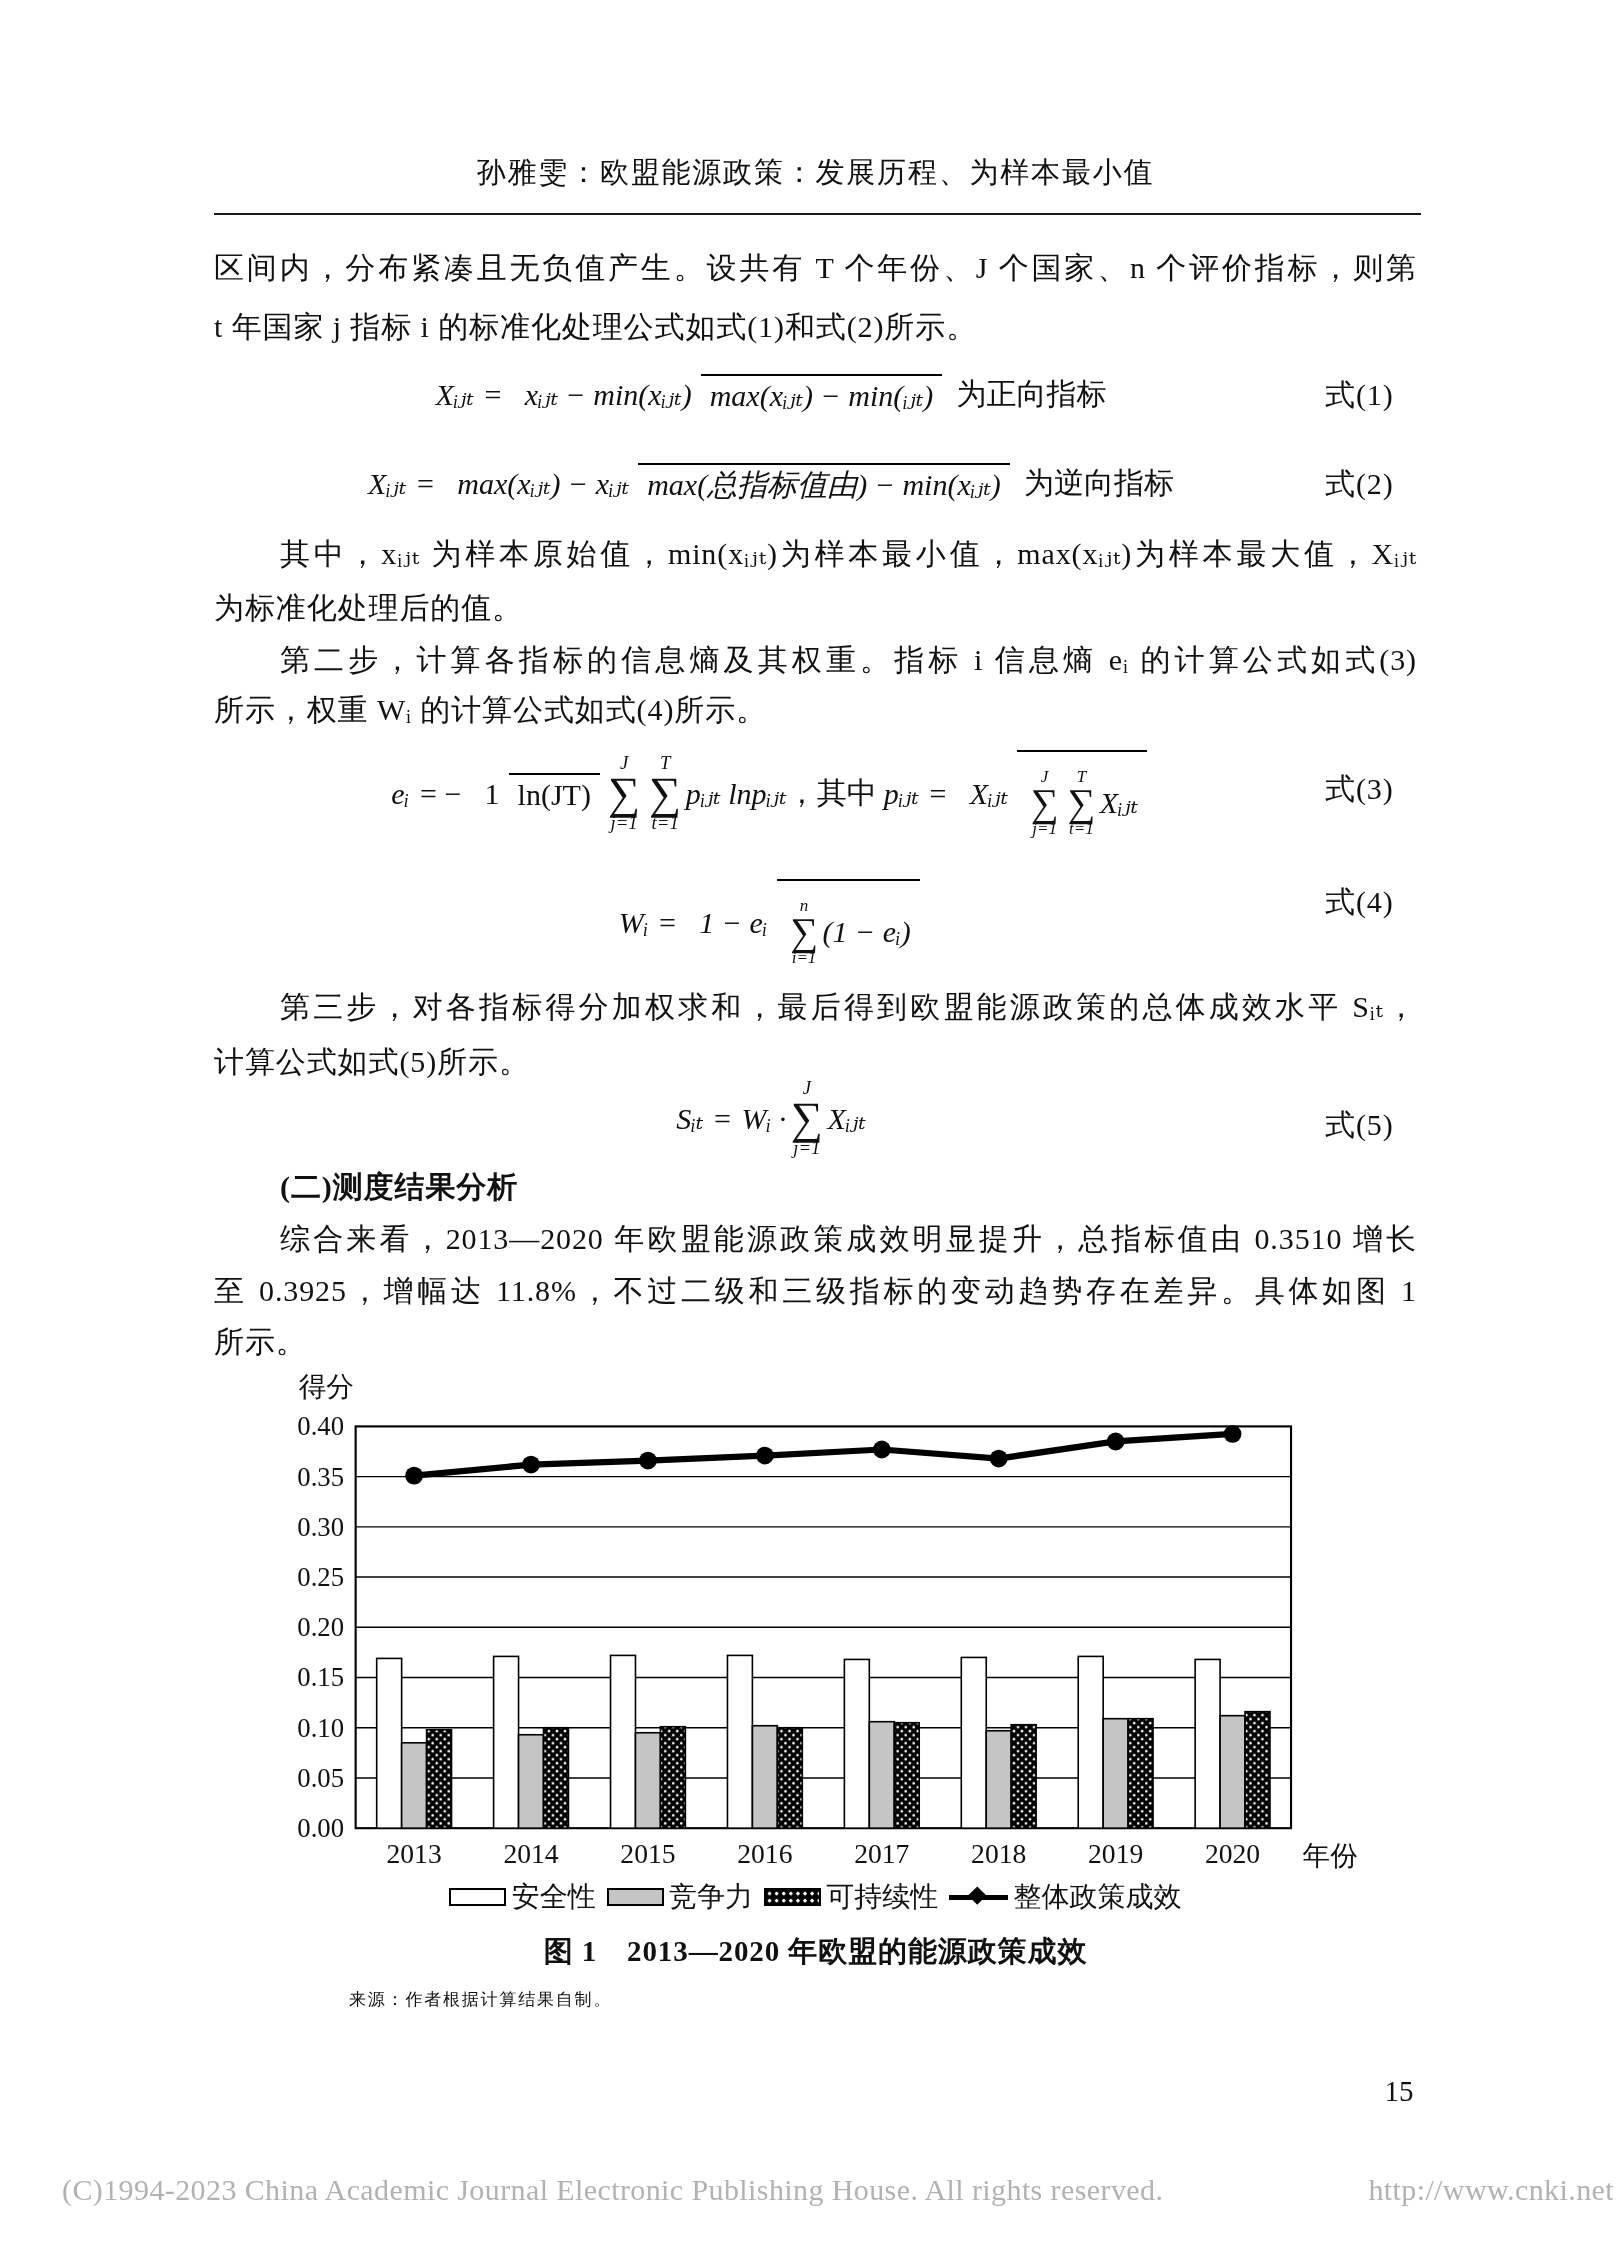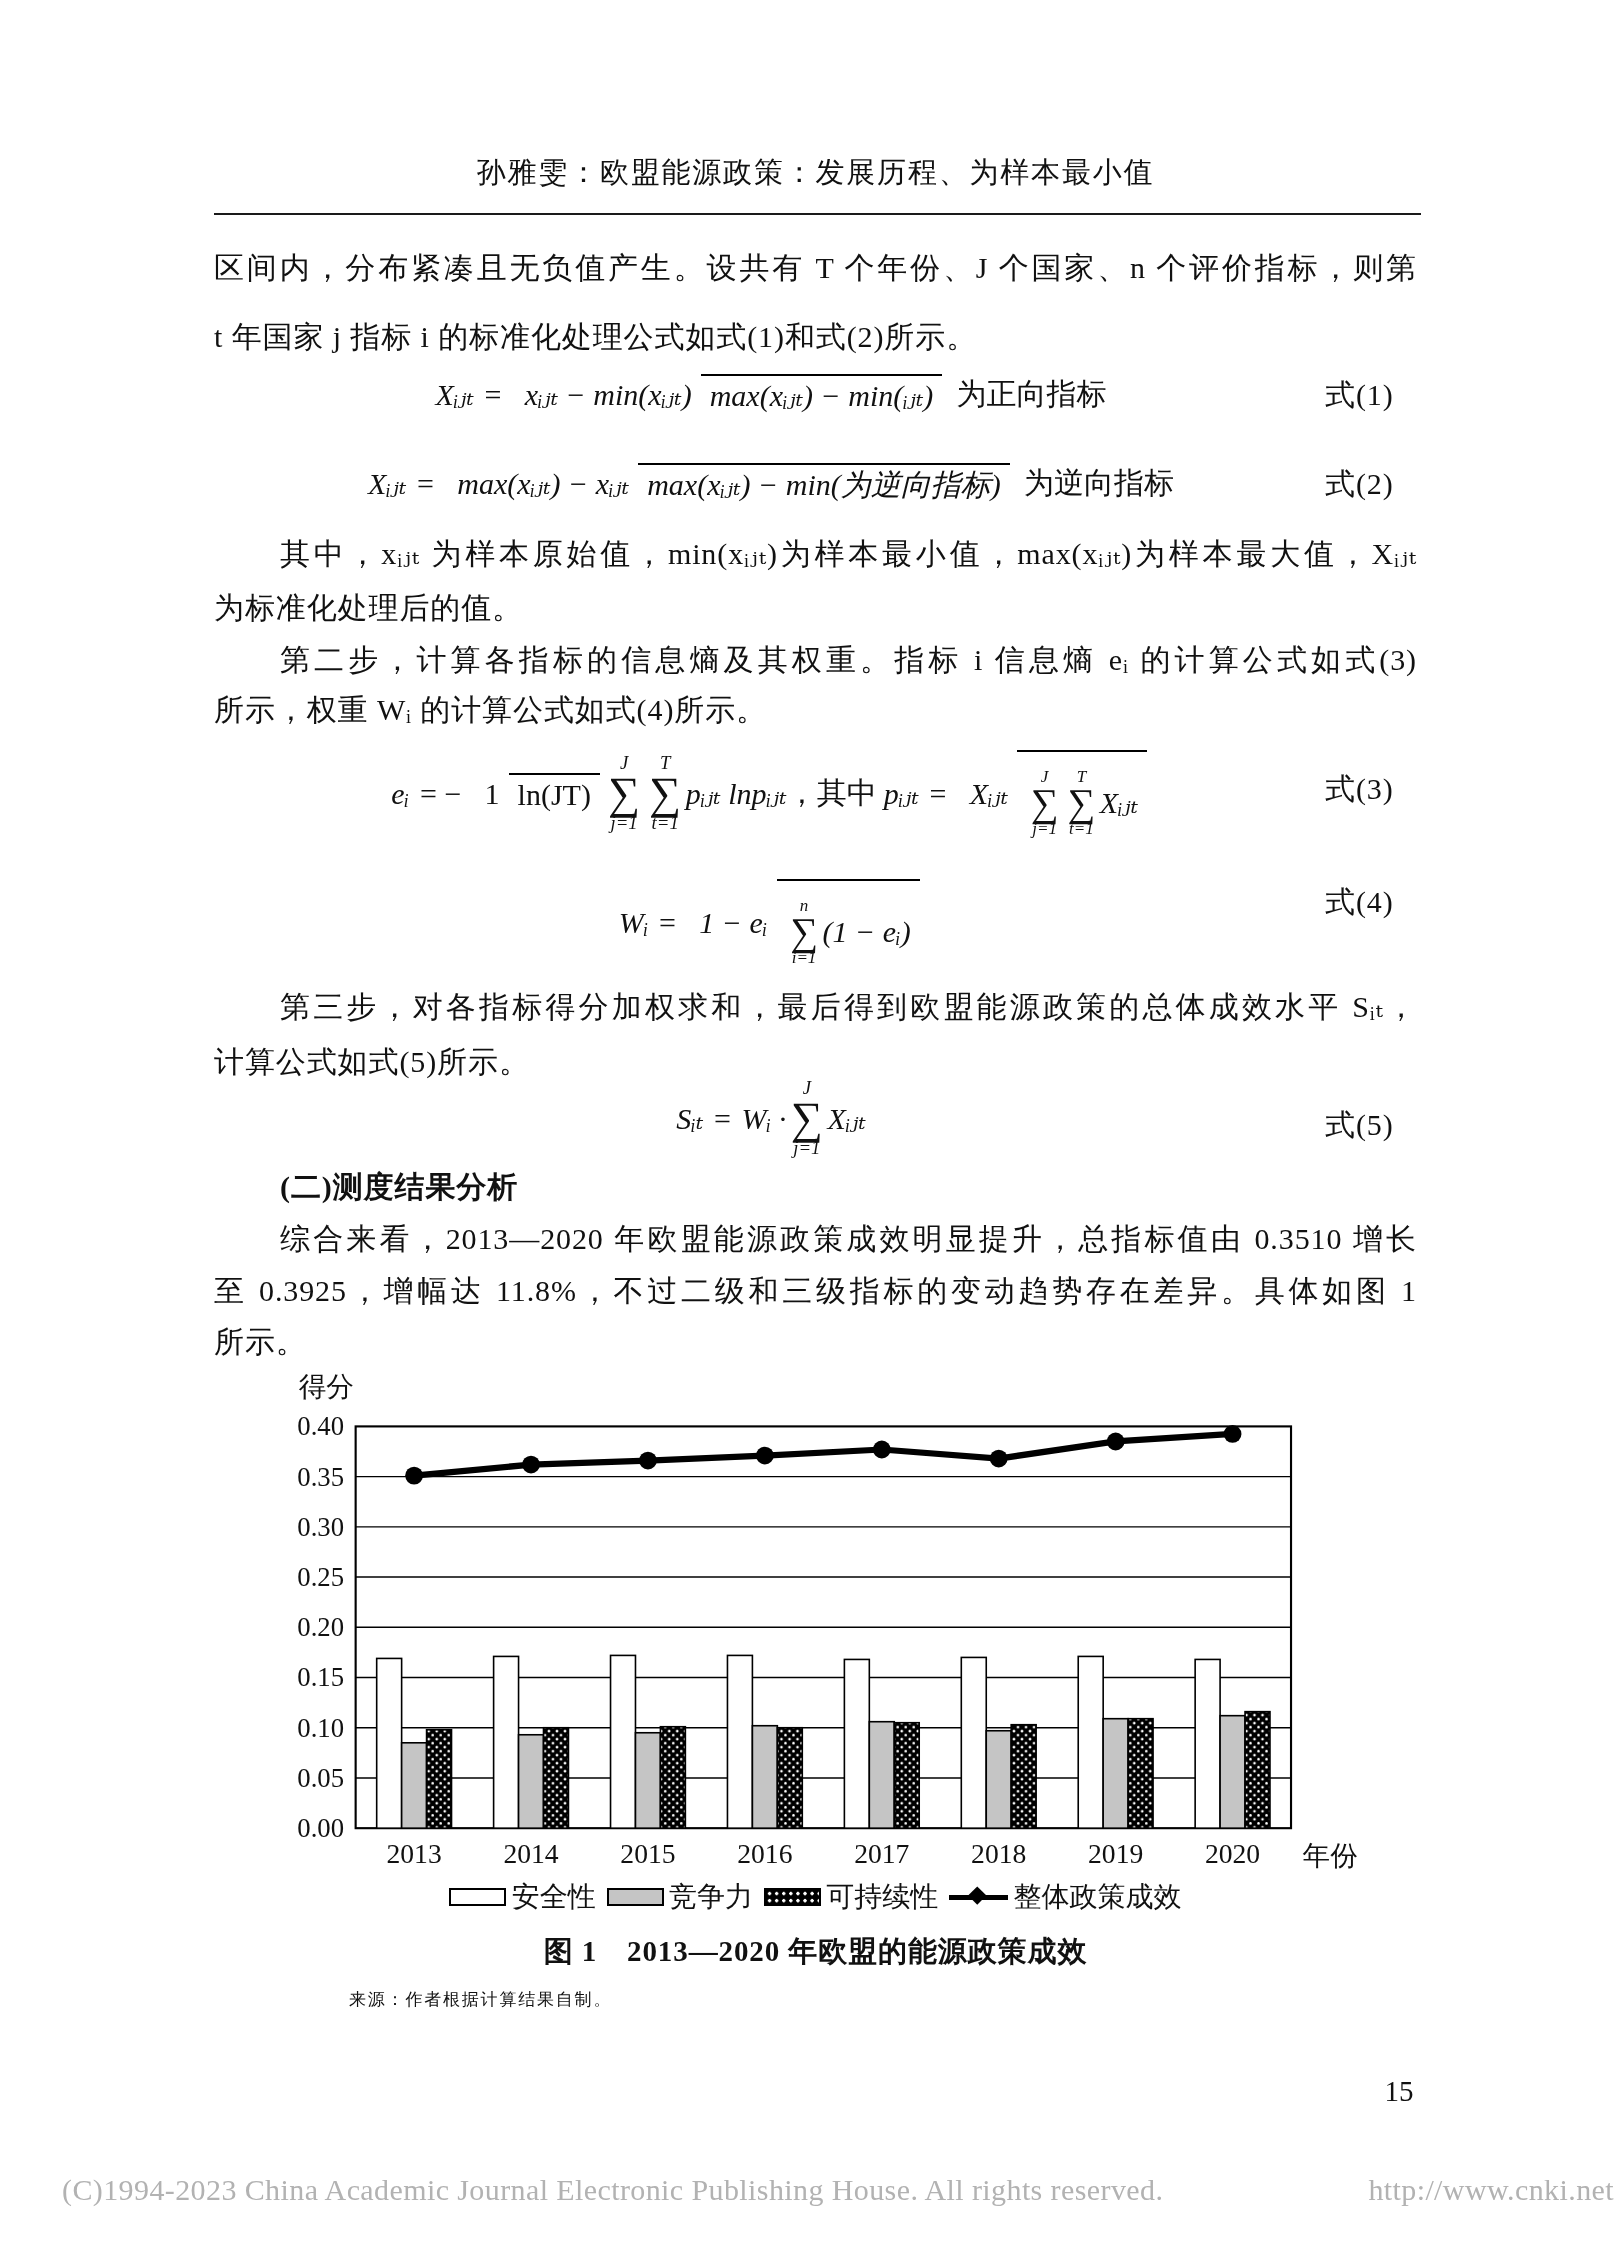--- a/index.html
+++ b/index.html
@@ -50,39 +50,39 @@
 </style>
 </head>
 <body>
 
 <div class="page">
 
   <div class="abs hdr">孙雅雯：欧盟能源政策：发展历程、为样本最小值</div>
   <div class="abs rule"></div>
 
   <div class="abs bline just" style="top:250px">区间内，分布紧凑且无负值产生。设共有 T 个年份、J 个国家、n 个评价指标，则第</div>
-  <div class="abs bline" style="top:319px">t 年国家 j 指标 i 的标准化处理公式如式(1)和式(2)所示。</div>
+  <div class="abs bline" style="top:309px">t 年国家 j 指标 i 的标准化处理公式如式(1)和式(2)所示。</div>
 
   <div class="frow" style="top:348px;height:93px">
     <span class="fv">Xᵢⱼₜ</span>
     <span class="feq">=</span>
     <span class="frac">
       <span class="fnum fv">xᵢⱼₜ − min(xᵢⱼₜ)</span>
       <span class="fden fv">max(xᵢⱼₜ) − min(ᵢⱼₜ)</span>
     </span>
     <span class="ftail">为正向指标</span>
   </div>
   <div class="eqlabel" style="top:375px">式(1)</div>
 
   <div class="frow" style="top:437px;height:93px">
     <span class="fv">Xᵢⱼₜ</span>
     <span class="feq">=</span>
     <span class="frac">
       <span class="fnum fv">max(xᵢⱼₜ) − xᵢⱼₜ</span>
-      <span class="fden fv">max(xᵢⱼₜ) − min(为逆向指标)</span>
+      <span class="fden fv">max(总指标值由) − min(xᵢⱼₜ)</span>
     </span>
     <span class="ftail">为逆向指标</span>
   </div>
   <div class="eqlabel" style="top:464px">式(2)</div>
 
   <div class="abs bline just indent" style="top:536px">其中，xᵢⱼₜ 为样本原始值，min(xᵢⱼₜ)为样本最小值，max(xᵢⱼₜ)为样本最大值，Xᵢⱼₜ</div>
   <div class="abs bline" style="top:590px">为标准化处理后的值。</div>
   <div class="abs bline just indent" style="top:642px">第二步，计算各指标的信息熵及其权重。指标 i 信息熵 eᵢ 的计算公式如式(3)</div>
   <div class="abs bline" style="top:692px">所示，权重 Wᵢ 的计算公式如式(4)所示。</div>
 

